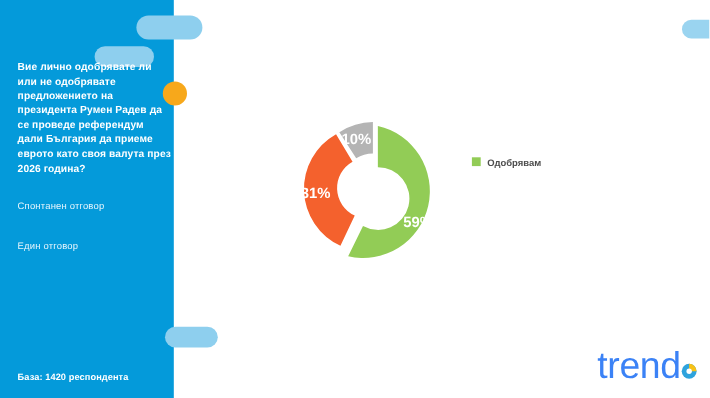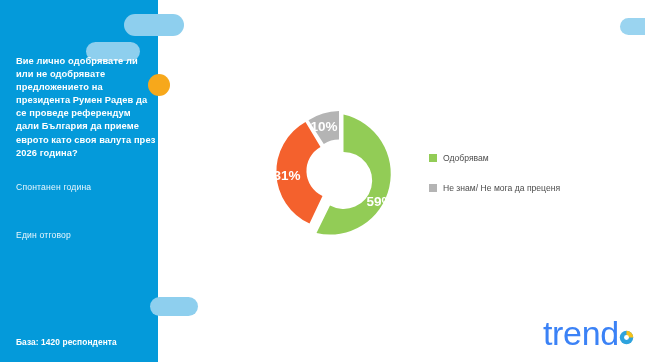--- a/index.html
+++ b/index.html
@@ -57,21 +57,21 @@
   }
   .note {
     position: absolute;
     left: 16px;
     color: #e8f6fd;
     font-size: 8.6px;
     font-weight: normal;
     letter-spacing: .02em;
   }
   .note-1 { top: 182px; }
-  .note-2 { top: 230px; }
+  .note-2 { top: 218px; }
 
   .base {
     position: absolute;
     left: 16px;
     top: 337px;
     color: #ffffff;
     font-size: 8.4px;
     font-weight: bold;
     letter-spacing: .01em;
   }
@@ -94,22 +94,23 @@
   }
 
   
   .legend {
     position: absolute;
     left: 429px;
     top: 143px;
   }
   .legend-row {
     display: flex;
-    align-items: center;
+    align-items: flex-start;
     height: 30px;
+    font-weight: bold;
   }
   .swatch {
     width: 8px;
     height: 8px;
     margin-right: 6px;
     flex: 0 0 auto;
   }
   .legend-label {
     font-size: 8.6px;
     color: #4d4d4d;
@@ -146,21 +147,21 @@
 
   <div class="blue-panel"></div>
 
   <div class="pill light" style="left:124px; top:14px; width:60px; height:22px;"></div>
   <div class="pill light" style="left:86px; top:42px; width:54px; height:19px;"></div>
   <div class="dot-orange" style="left:148px; top:74px; width:22px; height:22px;"></div>
   <div class="pill light" style="left:150px; top:297px; width:48px; height:19px;"></div>
   <div class="pill onwhite" style="left:620px; top:18px; width:40px; height:17px;"></div>
 
   <div class="question">Вие лично одобрявате ли или не одобрявате предложението на президента Румен Радев да се проведе референдум дали България да приеме еврото като своя валута през 2026 година?</div>
-  <div class="note note-1">Спонтанен година</div>
+  <div class="note note-1">Спонтанен отговор</div>
   <div class="note note-2">Един отговор</div>
   <div class="base">База:  1420 респондента</div>
 
   <div class="chart-wrap">
     <svg class="chart-svg" width="168" height="152" viewBox="0 0 168 152">
 
       <path d="M 87.5 16.5
                A 59 59 0 1 1 60.5 135.0
                L 74.0 107.5
                A 28.5 28.5 0 1 0 87.5 54.0
@@ -181,24 +182,20 @@
       <text class="slice-label" x="124" y="108" text-anchor="middle">59%</text>
       <text class="slice-label" x="31" y="82" text-anchor="middle">31%</text>
       <text class="slice-label" x="68" y="33" text-anchor="middle">10%</text>
     </svg>
   </div>
 
   <div class="legend">
     <div class="legend-row">
       <span class="swatch" style="background:#92cc56"></span>
       <span class="legend-label">Одобрявам</span>
-    </div>
-    <div class="legend-row">
-      <span class="swatch" style="background:#b4b4b4"></span>
-      <span class="legend-label">Не знам/ Не мога да преценя</span>
     </div>
   </div>
 
   <div class="logo">
     <span class="logo-text">trend</span>
     <svg class="logo-mark" viewBox="0 0 16 16">
       <circle cx="8" cy="8" r="7.2" fill="#2ea3dd"></circle>
       <path d="M 8 8 L 8 0.8 A 7.2 7.2 0 0 1 15.2 8 Z" fill="#f7c117"></path>
       <circle cx="8" cy="8" r="2.6" fill="#ffffff"></circle>
     </svg>

